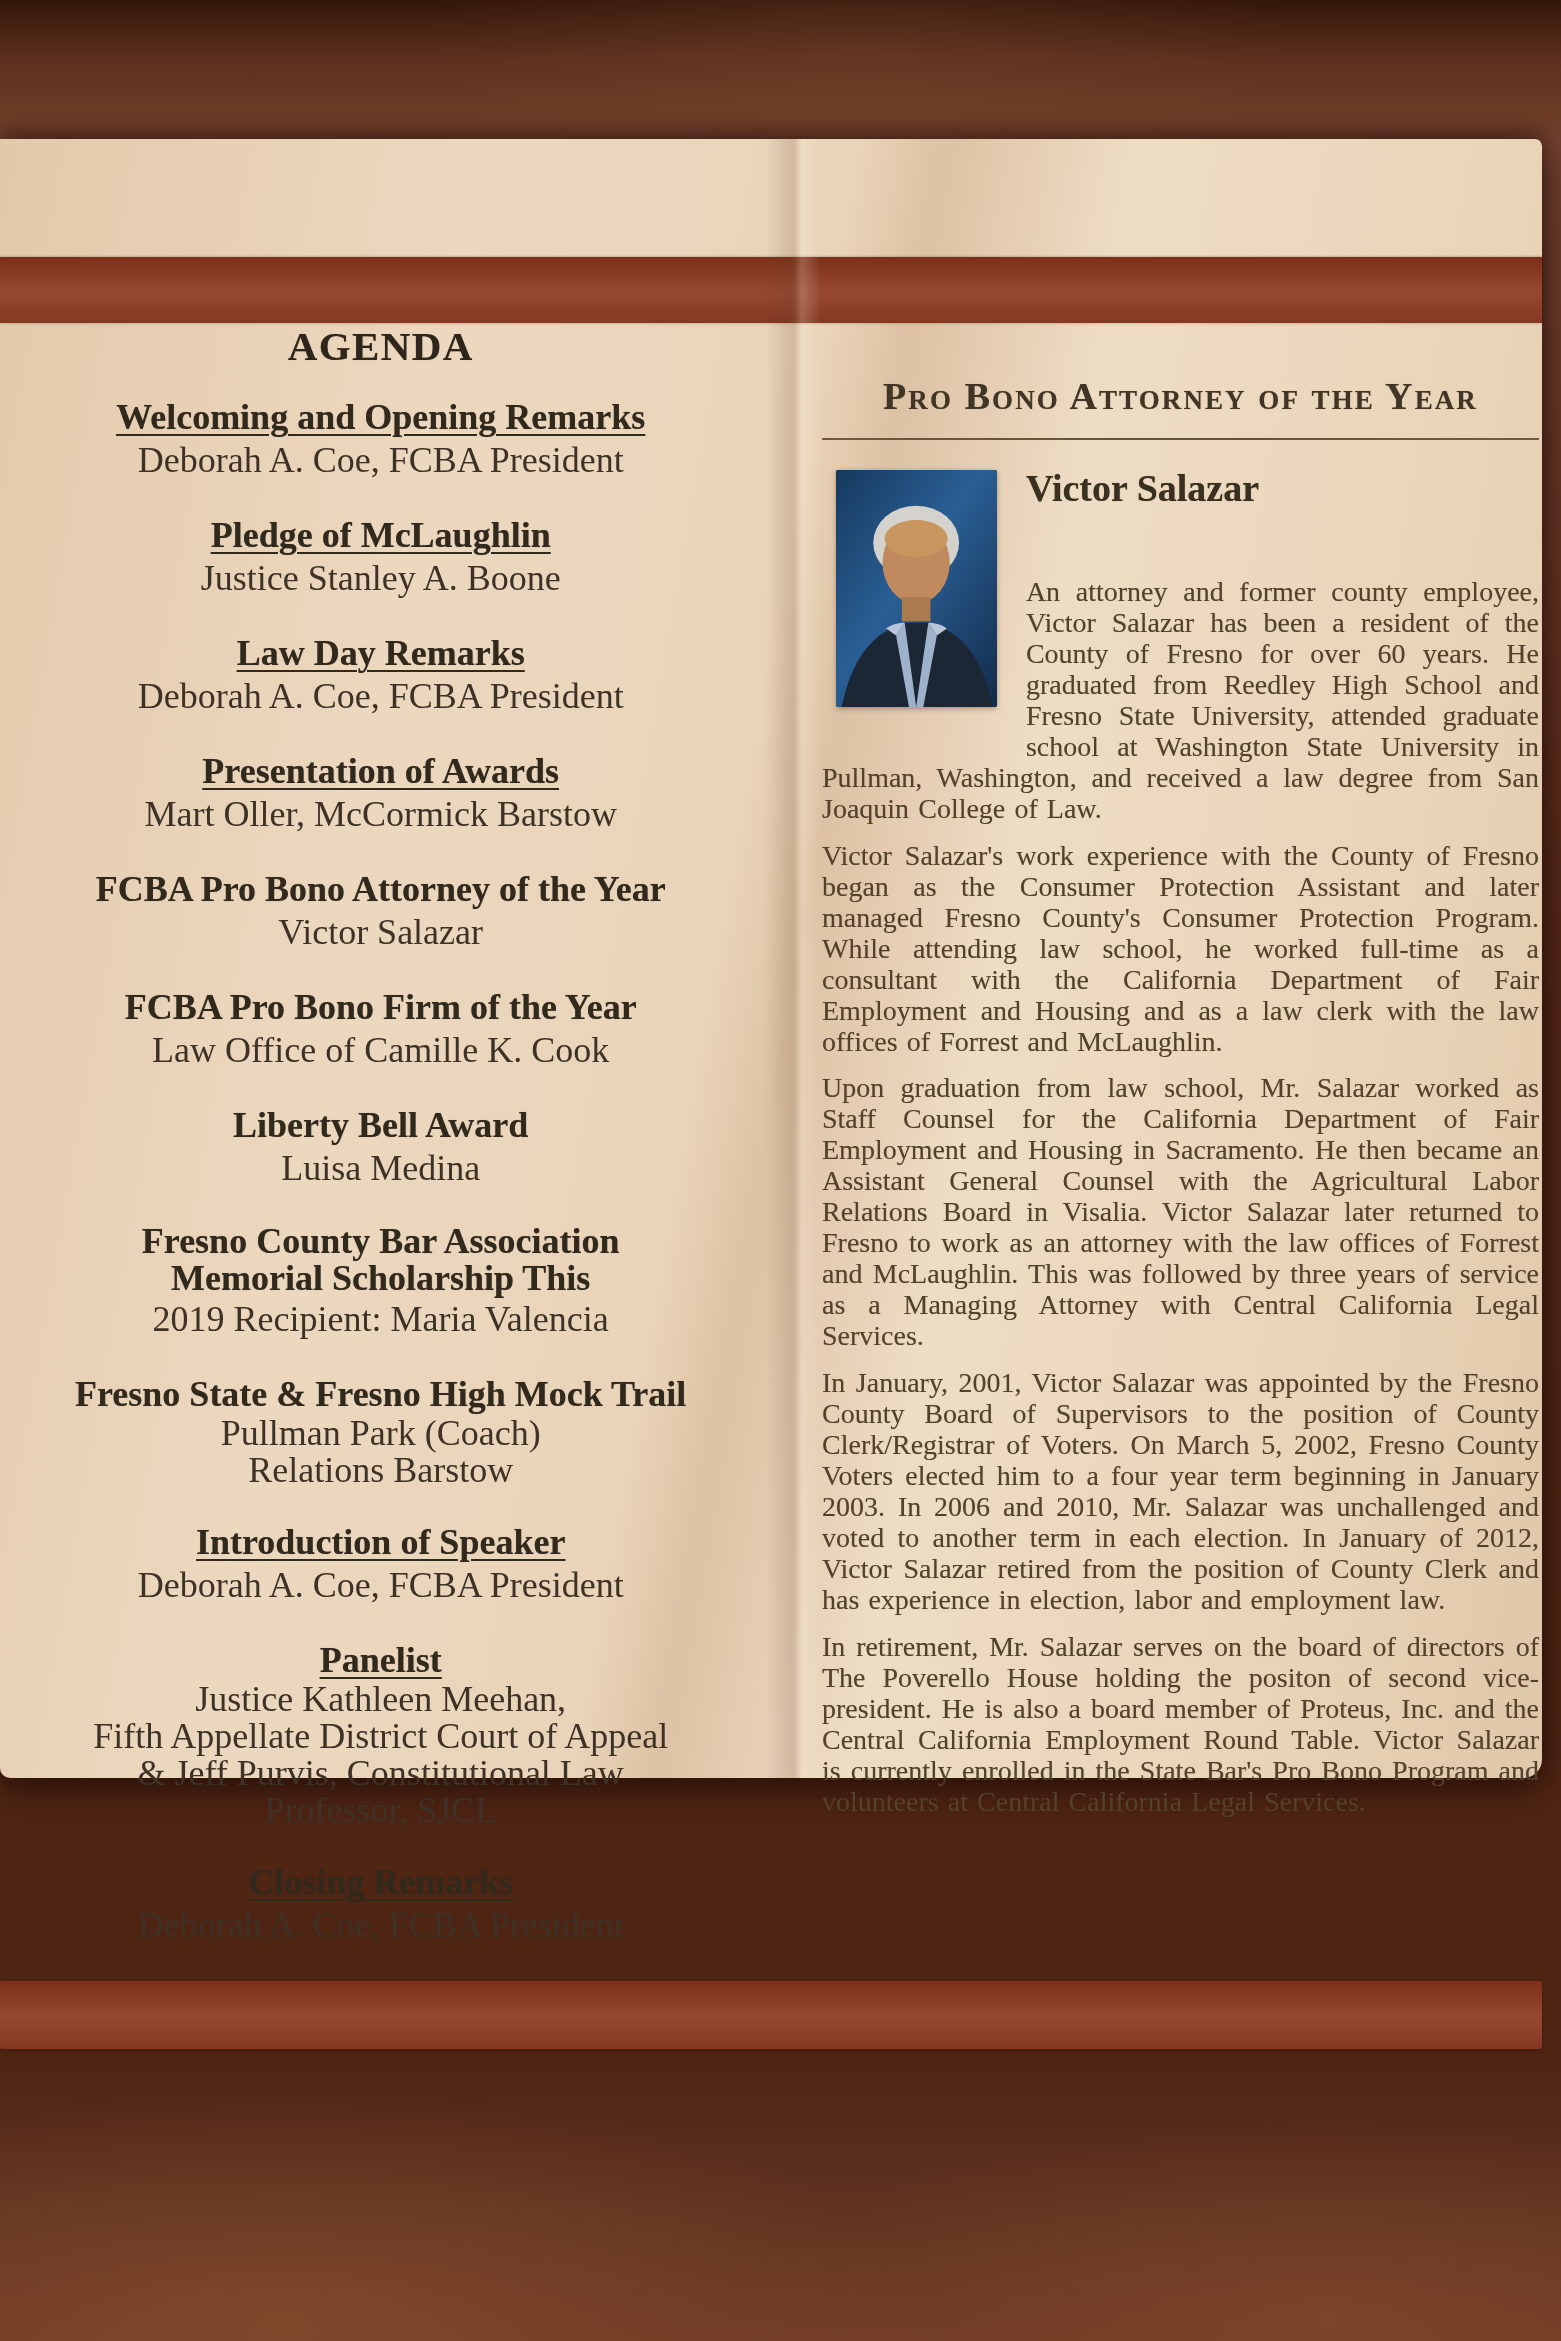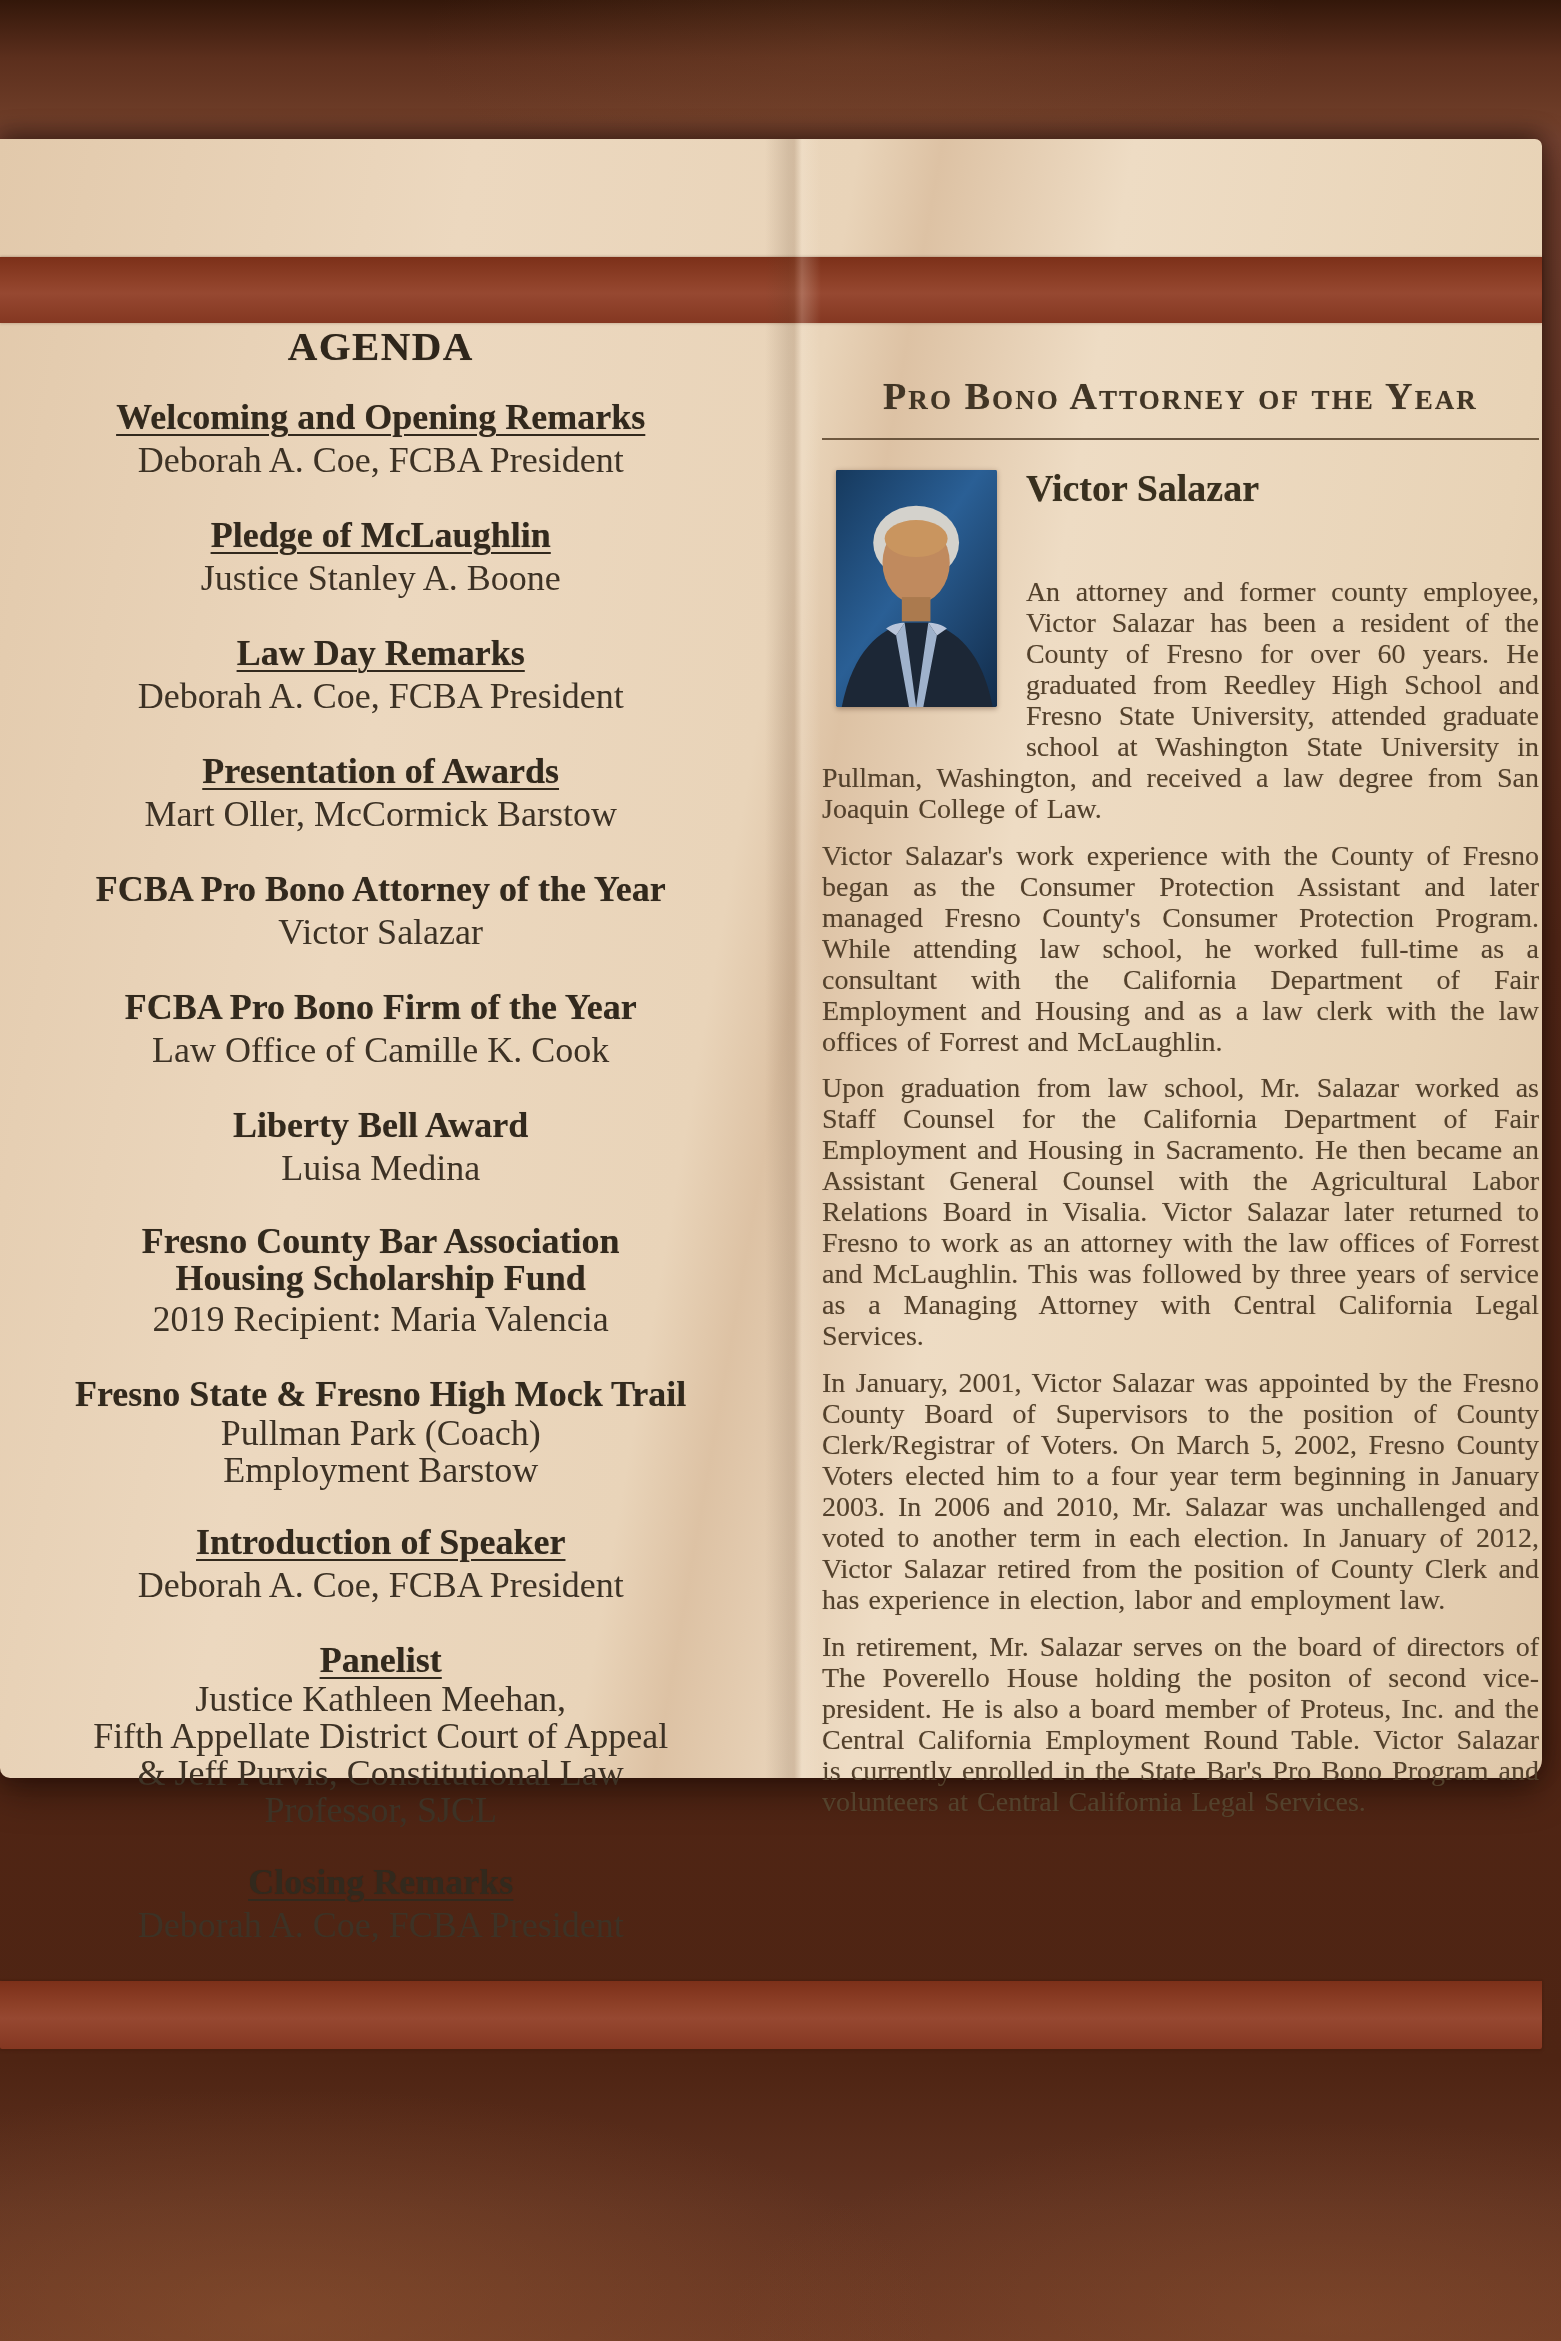--- a/index.html
+++ b/index.html
@@ -131,28 +131,28 @@
       <div class="ag-name">Law Office of Camille K. Cook</div>
     </div>
 
     <div class="ag-item">
       <div class="ag-heading">Liberty Bell Award</div>
       <div class="ag-name">Luisa Medina</div>
     </div>
 
     <div class="ag-item">
       <div class="ag-heading tight">Fresno County Bar Association</div>
-      <div class="ag-heading tight">Housing Scholarship Fund</div>
+      <div class="ag-heading tight">Memorial Scholarship This</div>
       <div class="ag-name">2019 Recipient: Maria Valencia</div>
     </div>
 
     <div class="ag-item">
       <div class="ag-heading">Fresno State &amp; Fresno High Mock Trail</div>
       <div class="ag-name tight">Pullman Park (Coach)</div>
-      <div class="ag-name tight">Employment Barstow</div>
+      <div class="ag-name tight">Relations Barstow</div>
     </div>
 
     <div class="ag-item">
       <div class="ag-heading u">Introduction of Speaker</div>
       <div class="ag-name">Deborah A. Coe, FCBA President</div>
     </div>
 
     <div class="ag-item">
       <div class="ag-heading u">Panelist</div>
       <div class="ag-name tight">Justice Kathleen Meehan,</div>

